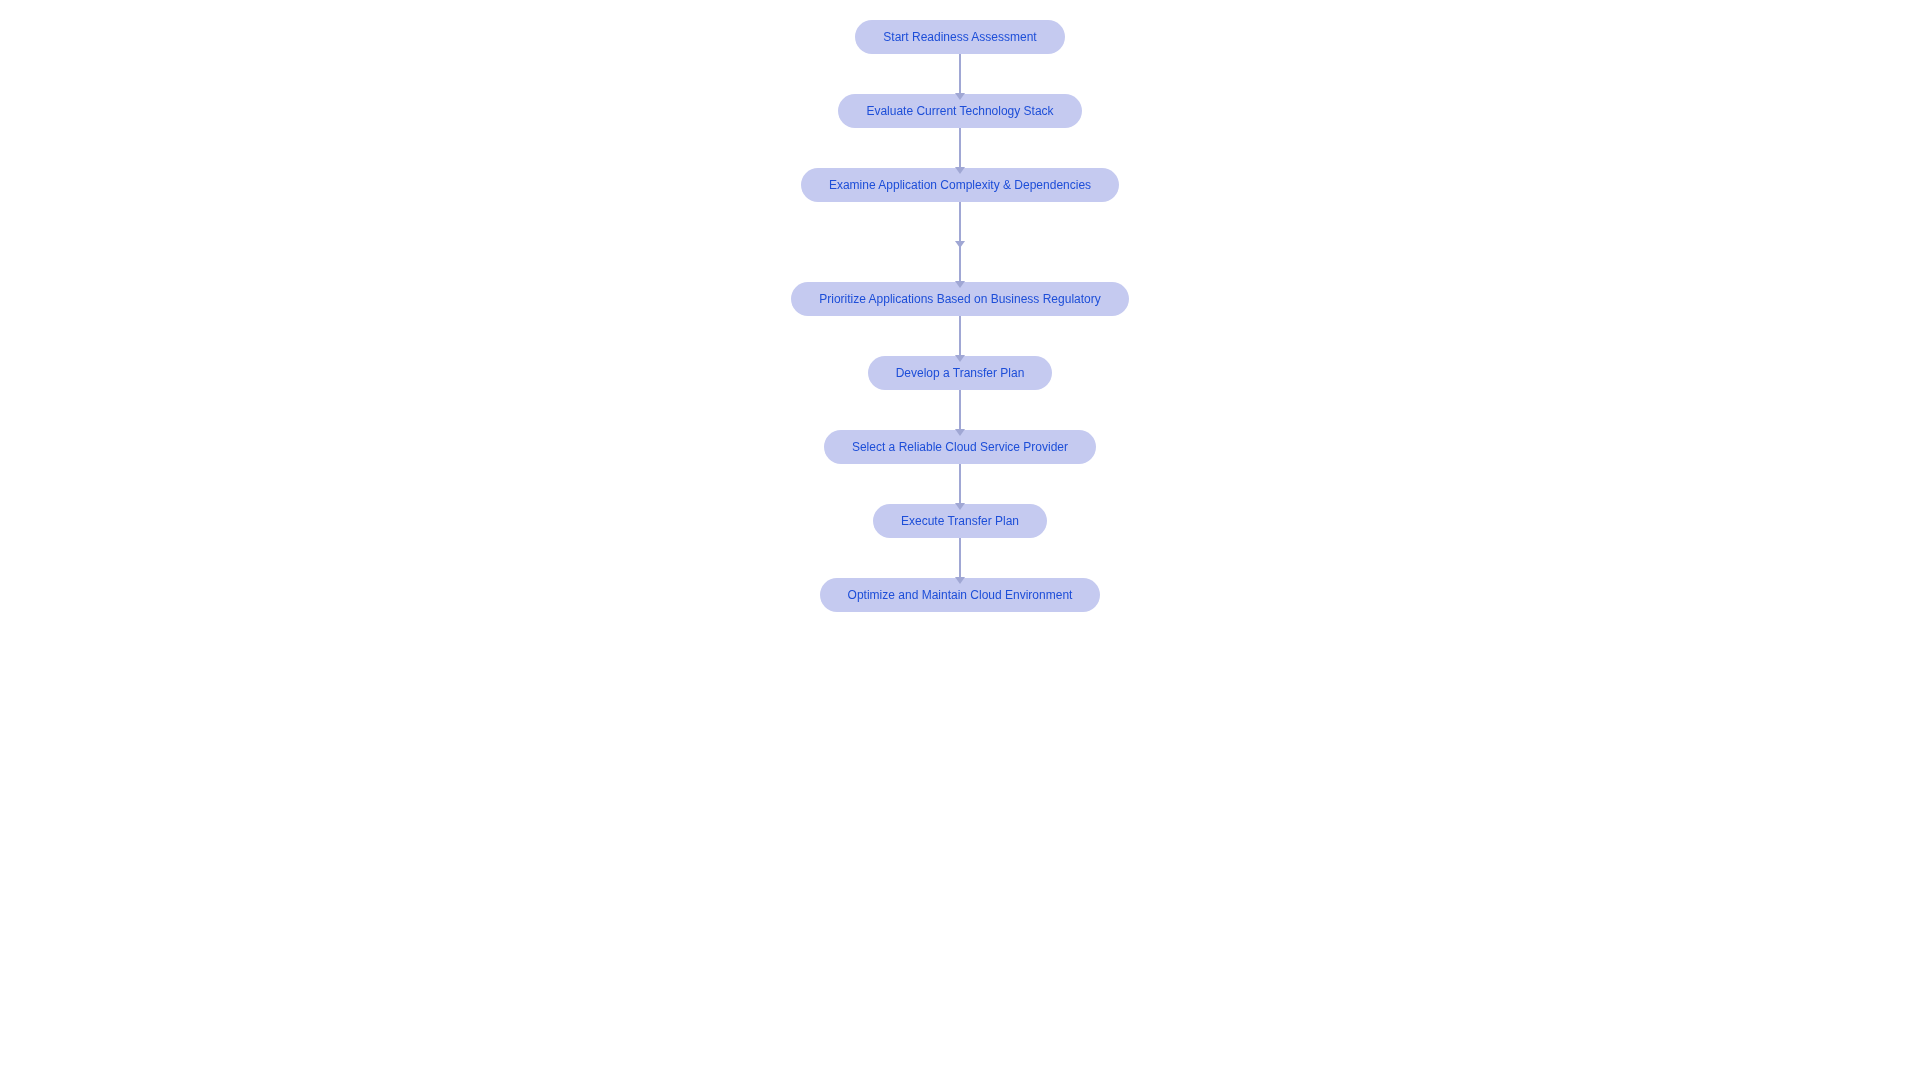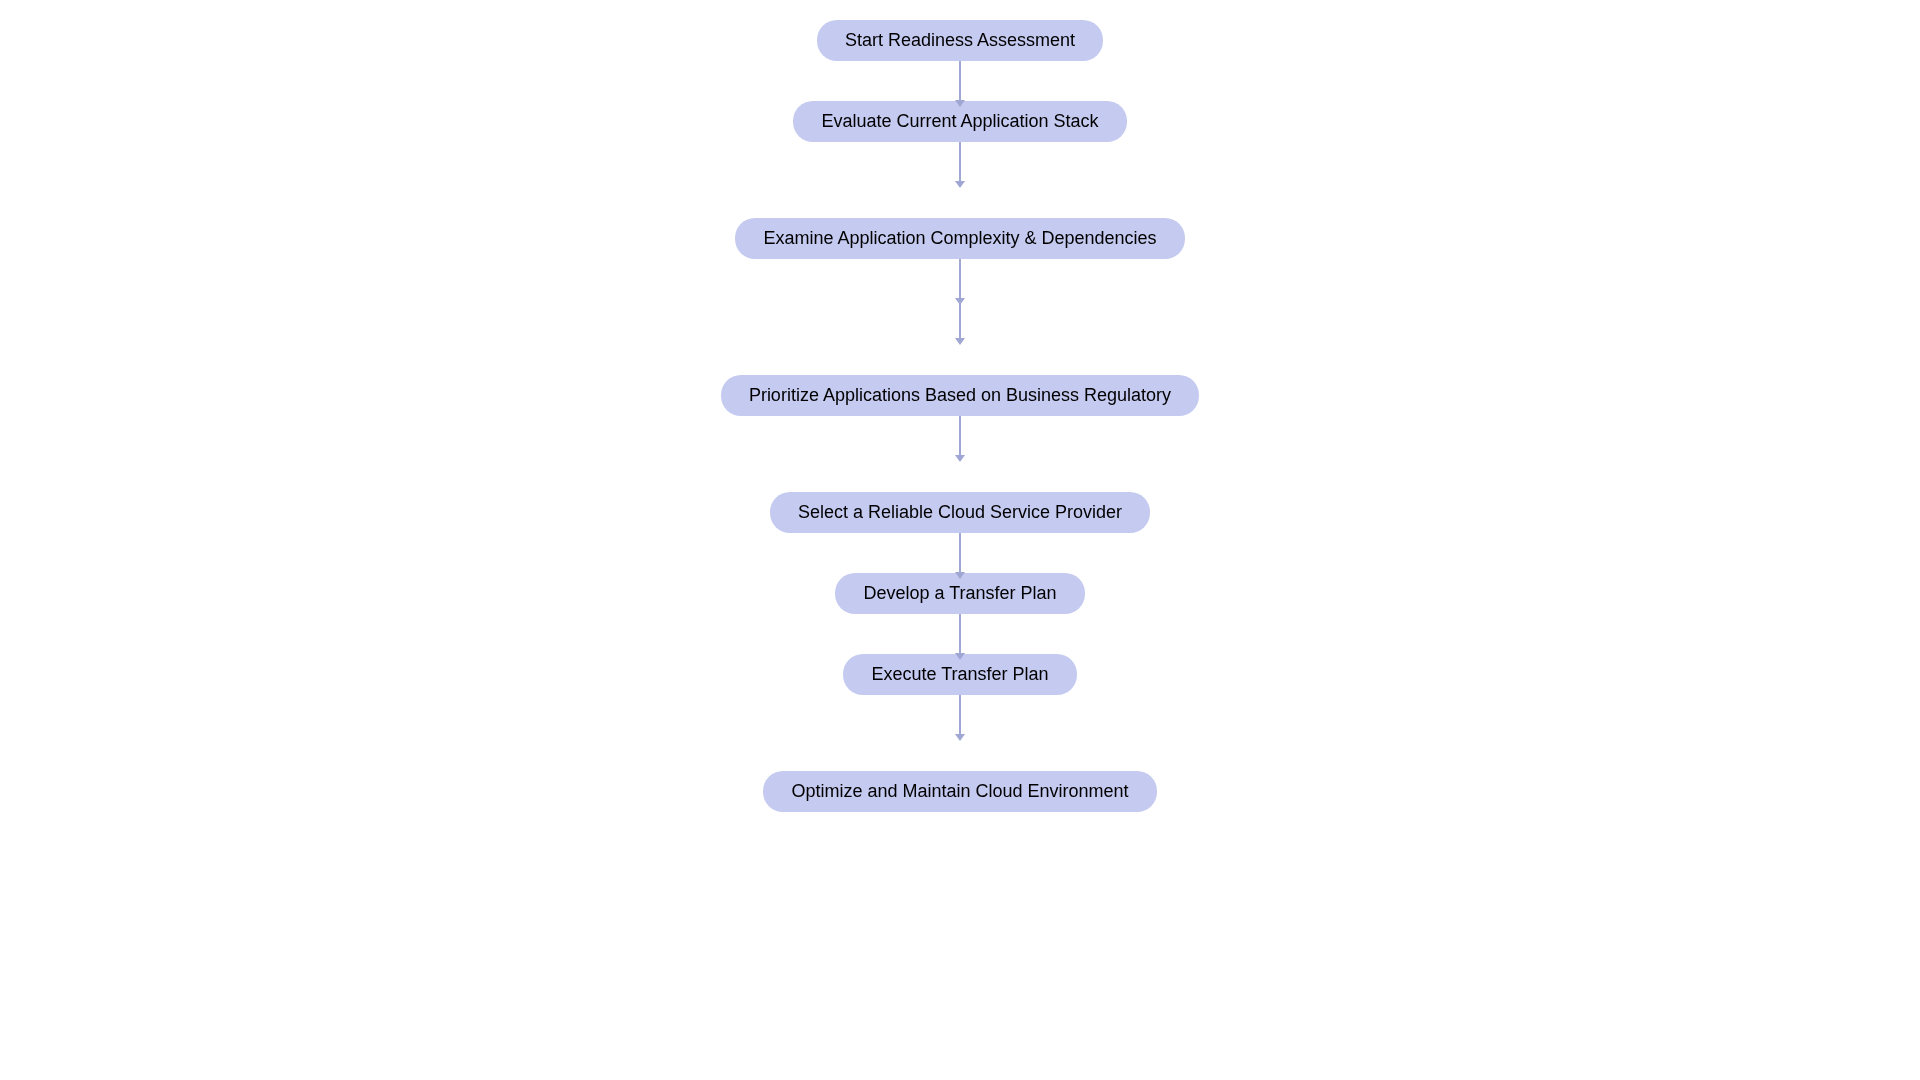--- a/index.html
+++ b/index.html
@@ -24,32 +24,31 @@
       flex-direction: column;
       align-items: center;
       padding: 20px 0 40px 0;
       width: 600px;
     }
 
     .flow-node {
       background: #c5caf0;
       border-radius: 20px;
       padding: 10px 28px;
-      font-size: 18px;
-      color: #000000;
+      font-size: 12px;
+      color: #1d4ed8;
       text-align: center;
       cursor: default;
       white-space: nowrap;
       display: inline-block;
       min-width: 160px;
     }
 
     .flow-node-wide {
       min-width: 260px;
-      margin-top: 36px;
     }
 
     .arrow-connector {
       width: 2px;
       height: 40px;
       background: #a0a7d4;
       position: relative;
       margin: 0 auto;
     }
 
@@ -75,40 +74,40 @@
   </style>
 </head>
 <body>
 
 <div class="flowchart-container">
 <div class="node-wrapper">
       <div class="flow-node">Start Readiness Assessment</div>
       <div class="arrow-connector"></div>
     </div>
     <div class="node-wrapper">
-      <div class="flow-node">Evaluate Current Application Stack</div>
+      <div class="flow-node">Evaluate Current Technology Stack</div>
       <div class="arrow-connector"></div>
     </div>
     <div class="node-wrapper">
       <div class="flow-node flow-node-wide">Examine Application Complexity &amp; Dependencies</div>
       <div class="arrow-connector"></div>
     </div>
     <div class="node-wrapper">
       <div class="arrow-connector"></div>
     </div>
     <div class="node-wrapper">
       <div class="flow-node flow-node-wide">Prioritize Applications Based on Business Regulatory</div>
       <div class="arrow-connector"></div>
     </div>
     <div class="node-wrapper">
-      <div class="flow-node flow-node-wide">Select a Reliable Cloud Service Provider</div>
+      <div class="flow-node">Develop a Transfer Plan</div>
       <div class="arrow-connector"></div>
     </div>
     <div class="node-wrapper">
-      <div class="flow-node">Develop a Transfer Plan</div>
+      <div class="flow-node flow-node-wide">Select a Reliable Cloud Service Provider</div>
       <div class="arrow-connector"></div>
     </div>
     <div class="node-wrapper">
       <div class="flow-node">Execute Transfer Plan</div>
       <div class="arrow-connector"></div>
     </div>
     <div class="node-wrapper">
       <div class="flow-node flow-node-wide">Optimize and Maintain Cloud Environment</div>
     </div>
   </div>

